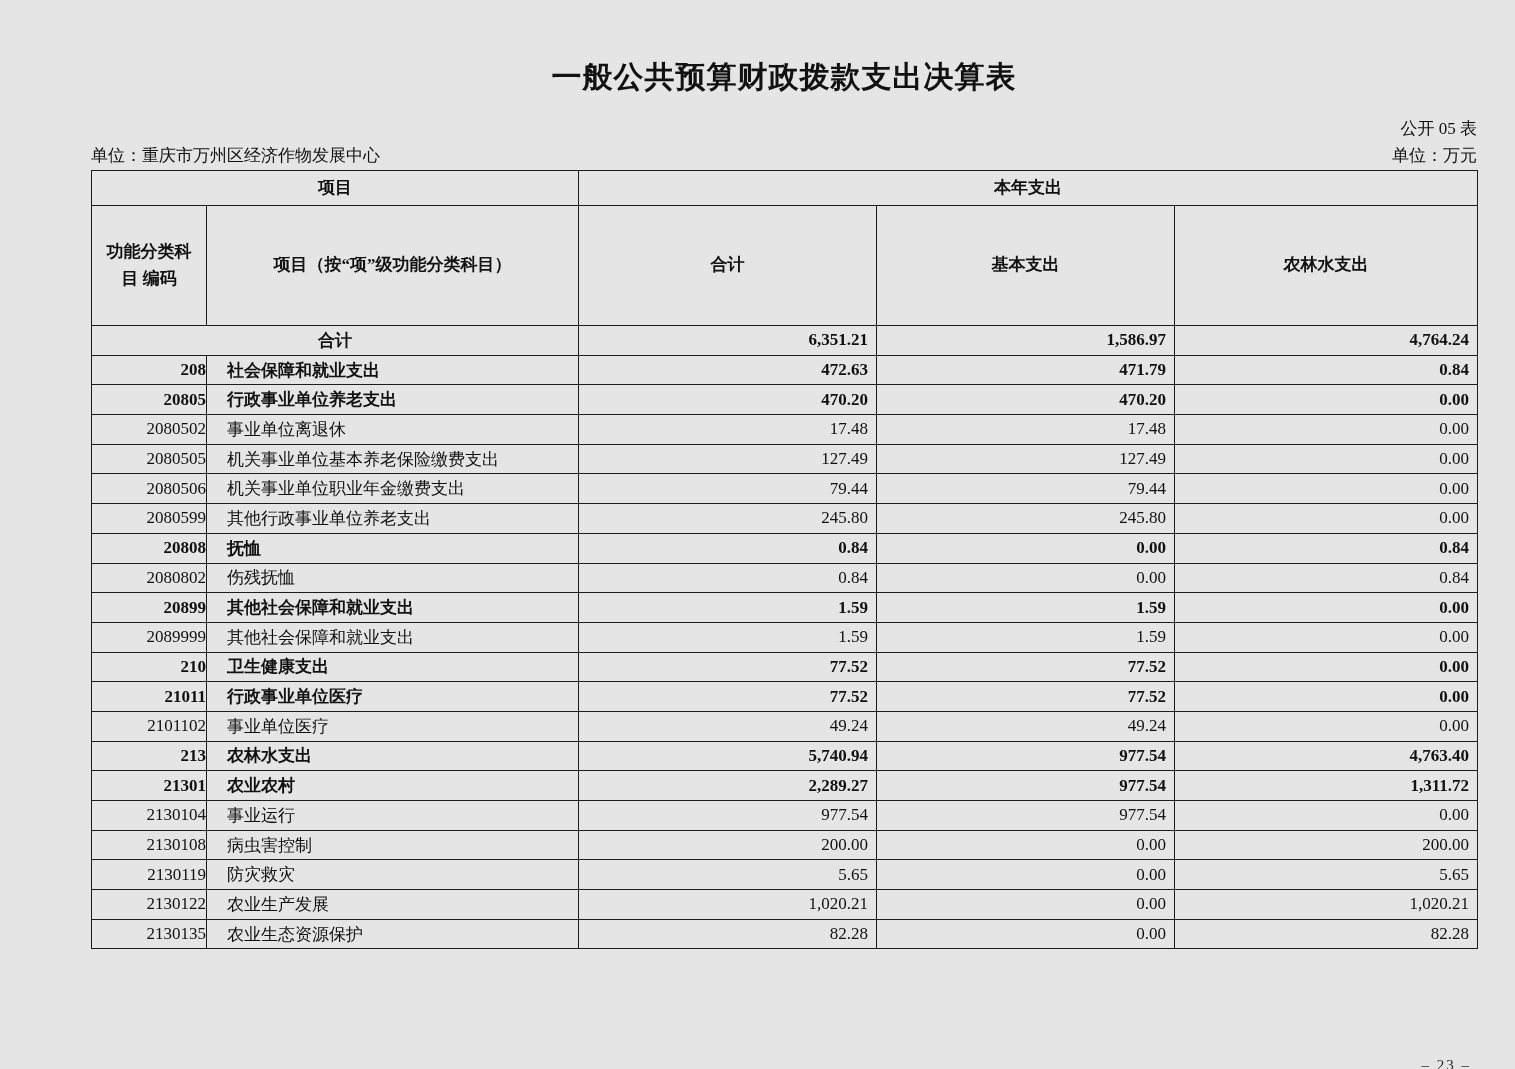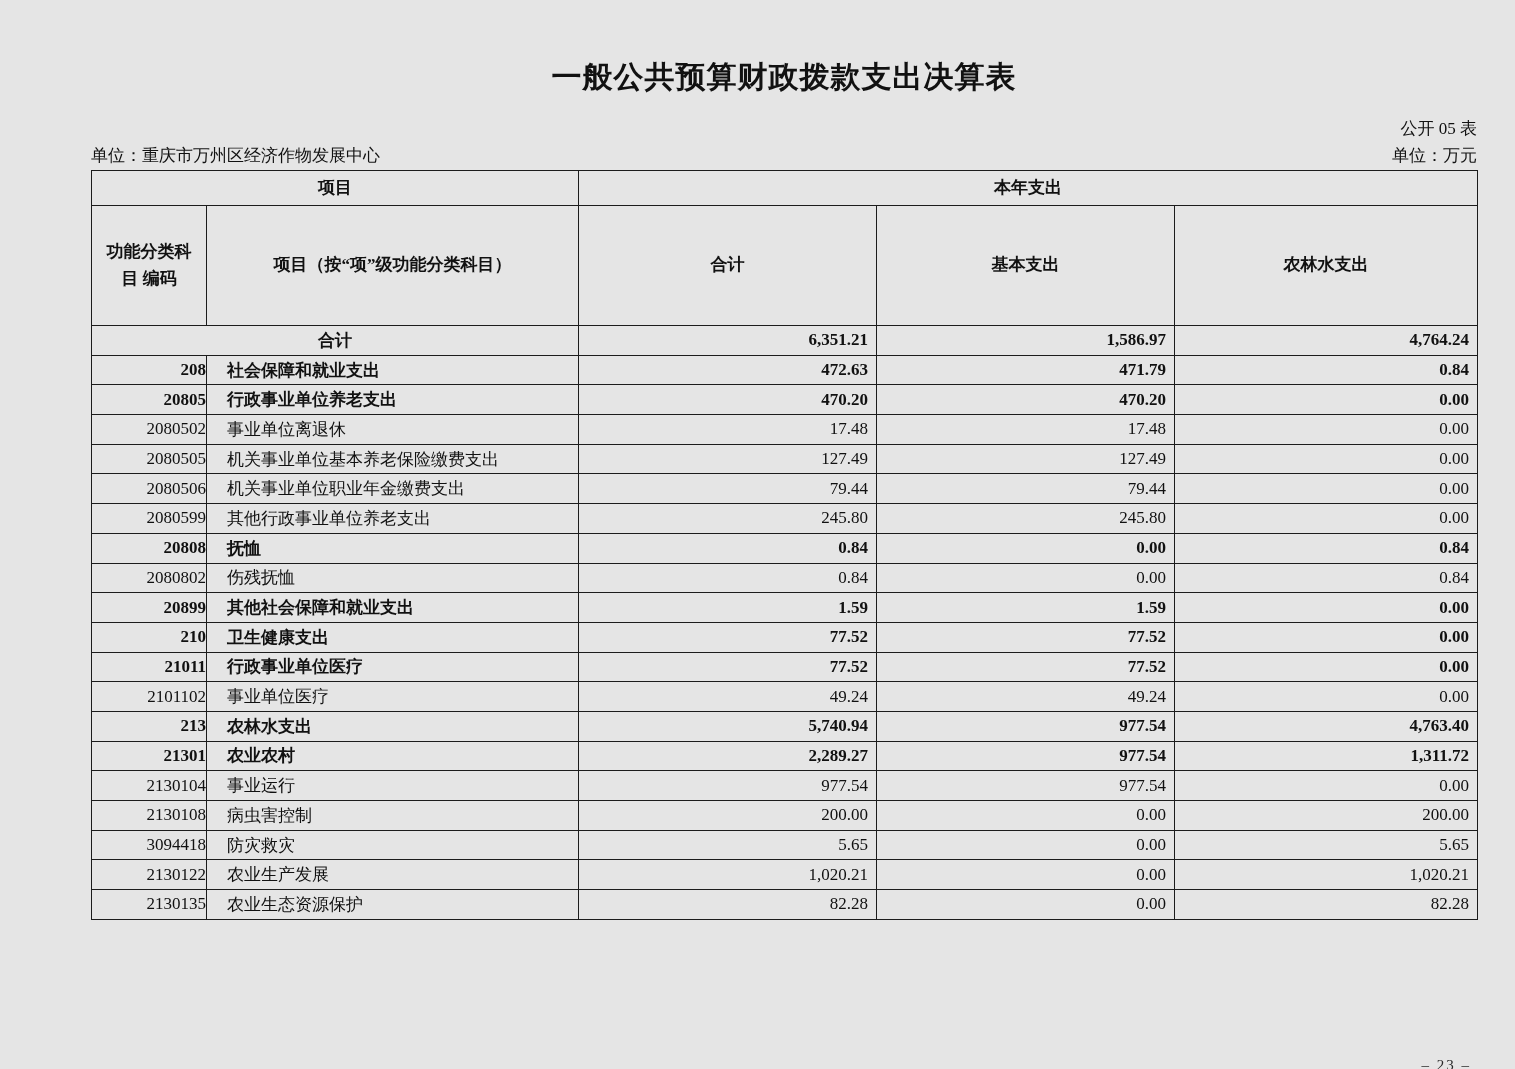--- a/index.html
+++ b/index.html
@@ -171,20 +171,27 @@
           <td class="num">0.00</td>
           <td class="num">0.84</td>
         </tr>
         <tr class="bold">
           <td class="code">20899</td>
           <td class="item">其他社会保障和就业支出</td>
           <td class="num">1.59</td>
           <td class="num">1.59</td>
           <td class="num">0.00</td>
         </tr>
+        <tr>
+          <td class="code">2089999</td>
+          <td class="item">其他社会保障和就业支出</td>
+          <td class="num">1.59</td>
+          <td class="num">1.59</td>
+          <td class="num">0.00</td>
+        </tr>
         <tr class="bold">
           <td class="code">210</td>
           <td class="item">卫生健康支出</td>
           <td class="num">77.52</td>
           <td class="num">77.52</td>
           <td class="num">0.00</td>
         </tr>
         <tr class="bold">
           <td class="code">21011</td>
           <td class="item">行政事业单位医疗</td>
@@ -221,21 +228,21 @@
           <td class="num">0.00</td>
         </tr>
         <tr>
           <td class="code">2130108</td>
           <td class="item">病虫害控制</td>
           <td class="num">200.00</td>
           <td class="num">0.00</td>
           <td class="num">200.00</td>
         </tr>
         <tr>
-          <td class="code">3094418</td>
+          <td class="code">2130119</td>
           <td class="item">防灾救灾</td>
           <td class="num">5.65</td>
           <td class="num">0.00</td>
           <td class="num">5.65</td>
         </tr>
         <tr>
           <td class="code">2130122</td>
           <td class="item">农业生产发展</td>
           <td class="num">1,020.21</td>
           <td class="num">0.00</td>

